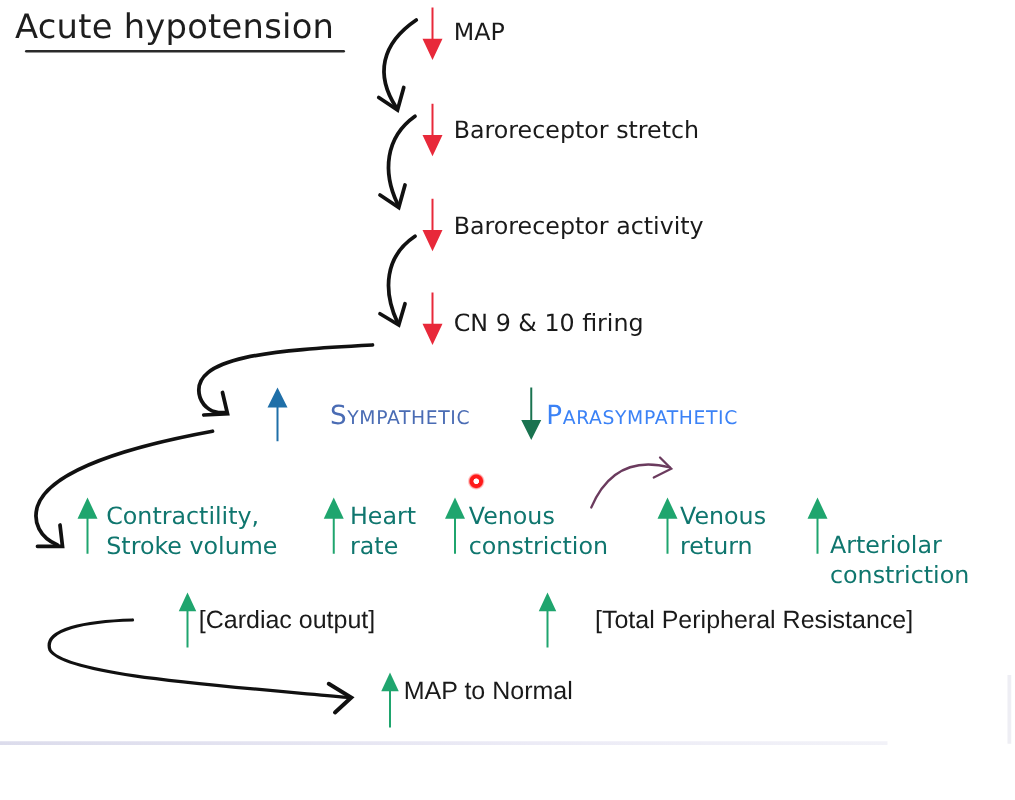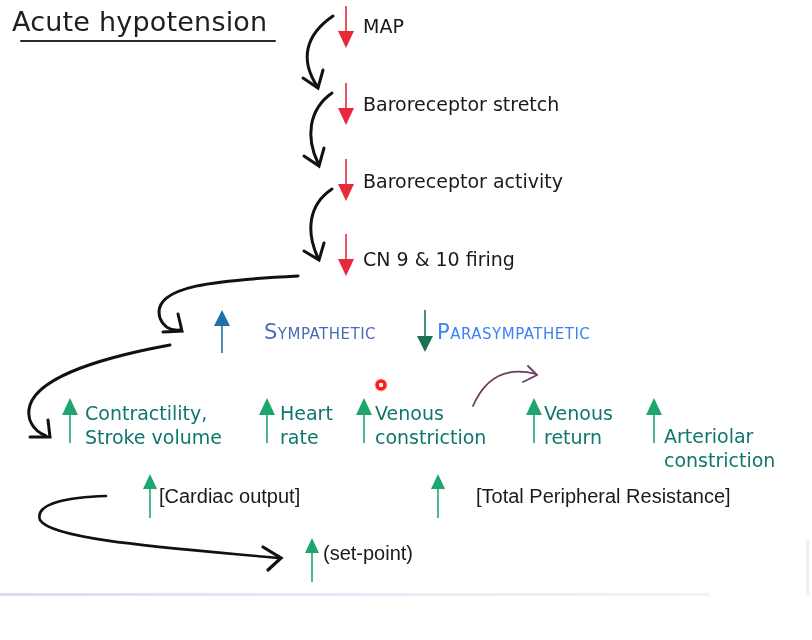--- a/index.html
+++ b/index.html
@@ -162,17 +162,17 @@
   <div>Arteriolar</div>
   <div>constriction</div>
 </div>
 
 <div class="abs pointer-dot"></div>
 
 <div class="abs label-cond" style="left:159px; top:484px;">[Cardiac output]</div>
 <div class="abs label-cond" style="left:476px; top:484px;">[Total Peripheral Resistance]</div>
 
 <div class="abs label-cond" style="left:323px; top:541px;">
-  <div>(set-point)</div>
+  <div>MAP to Normal</div>
 </div>
 
 <div class="abs bottom-rule"></div>
 <div class="abs right-edge"></div>
 
 </body></html>

